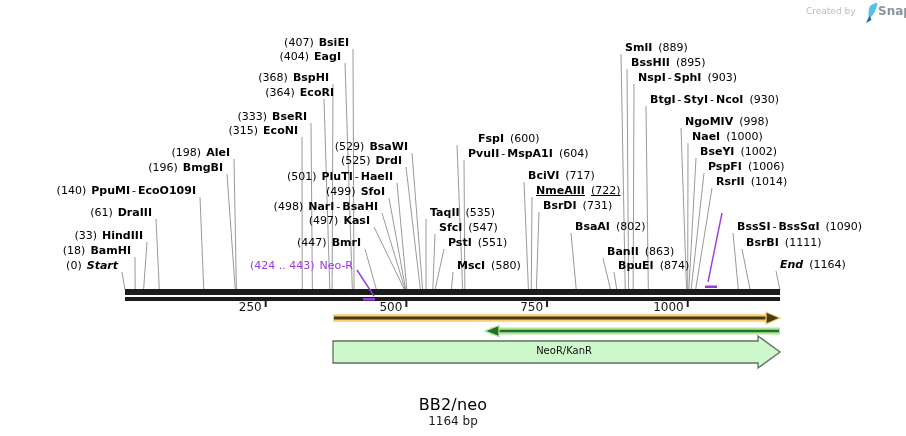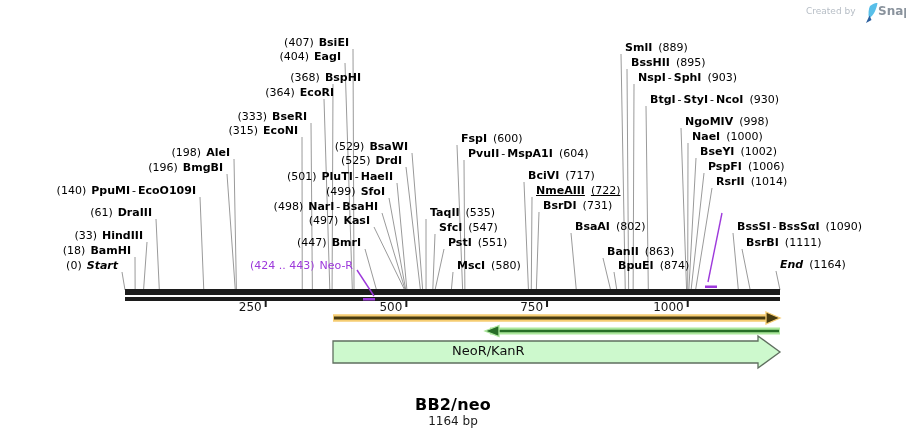--- a/index.html
+++ b/index.html
@@ -10,23 +10,23 @@
   .slabel{position:absolute;white-space:nowrap;font-size:11px;line-height:14px;height:14px;color:#000;}
   .slabel .nm{font-weight:700;}
   .slabel .sep{font-weight:400;margin:0 2px;}
   .slabel .pos{font-weight:400;}
   .slabel.pf .pos{margin-right:5px;}
   .slabel.nf .pos{margin-left:6px;}
   .slabel .it{font-style:italic;}
   .slabel.primer .nm{font-weight:400;}
   .slabel.primer.nf .pos{margin-left:8px;}
   text.tick{font-size:12px;fill:#161616;font-family:"DejaVu Sans",sans-serif;}
-  .feat-label{position:absolute;width:140px;text-align:left;font-size:13px;line-height:15px;color:#101010;}
+  .feat-label{position:absolute;width:140px;text-align:right;font-size:10px;line-height:15px;color:#101010;}
   .map-title{position:absolute;left:0;top:395px;width:906px;text-align:center;
-    font-size:16px;font-weight:700;color:#000;letter-spacing:.2px;}
+    font-size:16px;font-weight:400;color:#000;letter-spacing:.2px;}
   .map-sub{position:absolute;left:0;top:414px;width:906px;text-align:center;font-size:12px;color:#1a1a1a;}
   .created-by{position:absolute;left:806px;top:6px;font-size:9px;color:#b7bec6;}
   .brand-name{position:absolute;left:878px;top:4px;font-size:12px;font-weight:600;color:#8a939d;}
   .logo{position:absolute;left:862px;top:2px;}
 </style>
 </head>
 <body>
 
 <div class="canvas">
 
@@ -101,39 +101,39 @@
       <polygon points="766,312 780,318 766,324" fill="#473a10" stroke="#f6cd72" stroke-width="1.3"></polygon>
       <line x1="490" y1="331" x2="780" y2="331" stroke="#ace89c" stroke-width="7"></line>
       <line x1="498" y1="331" x2="779" y2="331" stroke="#276e27" stroke-width="2.6"></line>
       <polygon points="499,325.5 485,331 499,336.5" fill="#276e27" stroke="#ace89c" stroke-width="1.3"></polygon>
       <polygon points="333,341 758,341 758,336 780,352 758,368 758,363 333,363" fill="#cdf9cd" stroke="#5f6f5f" stroke-width="1.3"></polygon>
     </svg>
 
   <div class="labels-layer">
       <div class="slabel pf" style="top: 36px; right: 557px;"><span class="pos">(407)</span><span class="nm">BsiEI</span></div>
       <div class="slabel pf" style="top: 50px; right: 565px;"><span class="pos">(404)</span><span class="nm">EagI</span></div>
-      <div class="slabel pf" style="top: 71px; right: 545px; text-align: right;"><span class="pos">(368)</span><span class="nm">BspHI</span></div>
+      <div class="slabel pf" style="top: 71px; right: 577px; text-align: right;"><span class="pos">(368)</span><span class="nm">BspHI</span></div>
       <div class="slabel pf" style="top: 86px; right: 572px;"><span class="pos">(364)</span><span class="nm">EcoRI</span></div>
       <div class="slabel pf" style="top: 110px; right: 599px;"><span class="pos">(333)</span><span class="nm">BseRI</span></div>
       <div class="slabel pf" style="top: 124px; right: 608px;"><span class="pos">(315)</span><span class="nm">EcoNI</span></div>
       <div class="slabel pf" style="top: 146px; right: 676px;"><span class="pos">(198)</span><span class="nm">AleI</span></div>
       <div class="slabel pf" style="top: 161px; right: 683px;"><span class="pos">(196)</span><span class="nm">BmgBI</span></div>
       <div class="slabel pf" style="top: 184px; right: 710px;"><span class="pos">(140)</span><span class="nm">PpuMI</span><span class="sep">-</span><span class="nm">EcoO109I</span></div>
       <div class="slabel pf" style="top: 206px; right: 754px;"><span class="pos">(61)</span><span class="nm">DraIII</span></div>
       <div class="slabel pf" style="top: 229px; right: 763px;"><span class="pos">(33)</span><span class="nm">HindIII</span></div>
       <div class="slabel pf" style="top: 244px; right: 775px;"><span class="pos">(18)</span><span class="nm">BamHI</span></div>
       <div class="slabel pf" style="top: 259px; right: 788px;"><span class="pos">(0)</span><span class="nm it">Start</span></div>
       <div class="slabel pf" style="top: 140px; right: 498px;"><span class="pos">(529)</span><span class="nm">BsaWI</span></div>
       <div class="slabel pf" style="top: 154px; right: 504px;"><span class="pos">(525)</span><span class="nm">DrdI</span></div>
       <div class="slabel pf" style="top: 170px; right: 513px;"><span class="pos">(501)</span><span class="nm">PluTI</span><span class="sep">-</span><span class="nm">HaeII</span></div>
       <div class="slabel pf" style="top: 185px; right: 521px;"><span class="pos">(499)</span><span class="nm">SfoI</span></div>
       <div class="slabel pf" style="top: 200px; right: 528px;"><span class="pos">(498)</span><span class="nm">NarI</span><span class="sep">-</span><span class="nm">BsaHI</span></div>
       <div class="slabel pf" style="top: 214px; right: 536px;"><span class="pos">(497)</span><span class="nm">KasI</span></div>
       <div class="slabel pf" style="top: 236px; right: 545px;"><span class="pos">(447)</span><span class="nm">BmrI</span></div>
-      <div class="slabel nf" style="top: 132px; left: 461px; text-align: center;"><span class="nm">FspI</span><span class="pos">(600)</span></div>
+      <div class="slabel nf" style="top: 132px; left: 478px; text-align: center;"><span class="nm">FspI</span><span class="pos">(600)</span></div>
       <div class="slabel nf" style="top: 147px; left: 468px;"><span class="nm">PvuII</span><span class="sep">-</span><span class="nm">MspA1I</span><span class="pos">(604)</span></div>
       <div class="slabel nf" style="top: 169px; left: 528px;"><span class="nm">BciVI</span><span class="pos">(717)</span></div>
       <div class="slabel nf" style="top: 184px; left: 536px; text-decoration: underline;"><span class="nm">NmeAIII</span><span class="pos">(722)</span></div>
       <div class="slabel nf" style="top: 199px; left: 543px;"><span class="nm">BsrDI</span><span class="pos">(731)</span></div>
       <div class="slabel nf" style="top: 206px; left: 430px;"><span class="nm">TaqII</span><span class="pos">(535)</span></div>
       <div class="slabel nf" style="top: 221px; left: 439px;"><span class="nm">SfcI</span><span class="pos">(547)</span></div>
       <div class="slabel nf" style="top: 236px; left: 448px;"><span class="nm">PstI</span><span class="pos">(551)</span></div>
       <div class="slabel nf" style="top: 259px; left: 457px;"><span class="nm">MscI</span><span class="pos">(580)</span></div>
       <div class="slabel nf" style="top: 220px; left: 575px;"><span class="nm">BsaAI</span><span class="pos">(802)</span></div>
       <div class="slabel nf" style="top: 245px; left: 607px;"><span class="nm">BanII</span><span class="pos">(863)</span></div>

